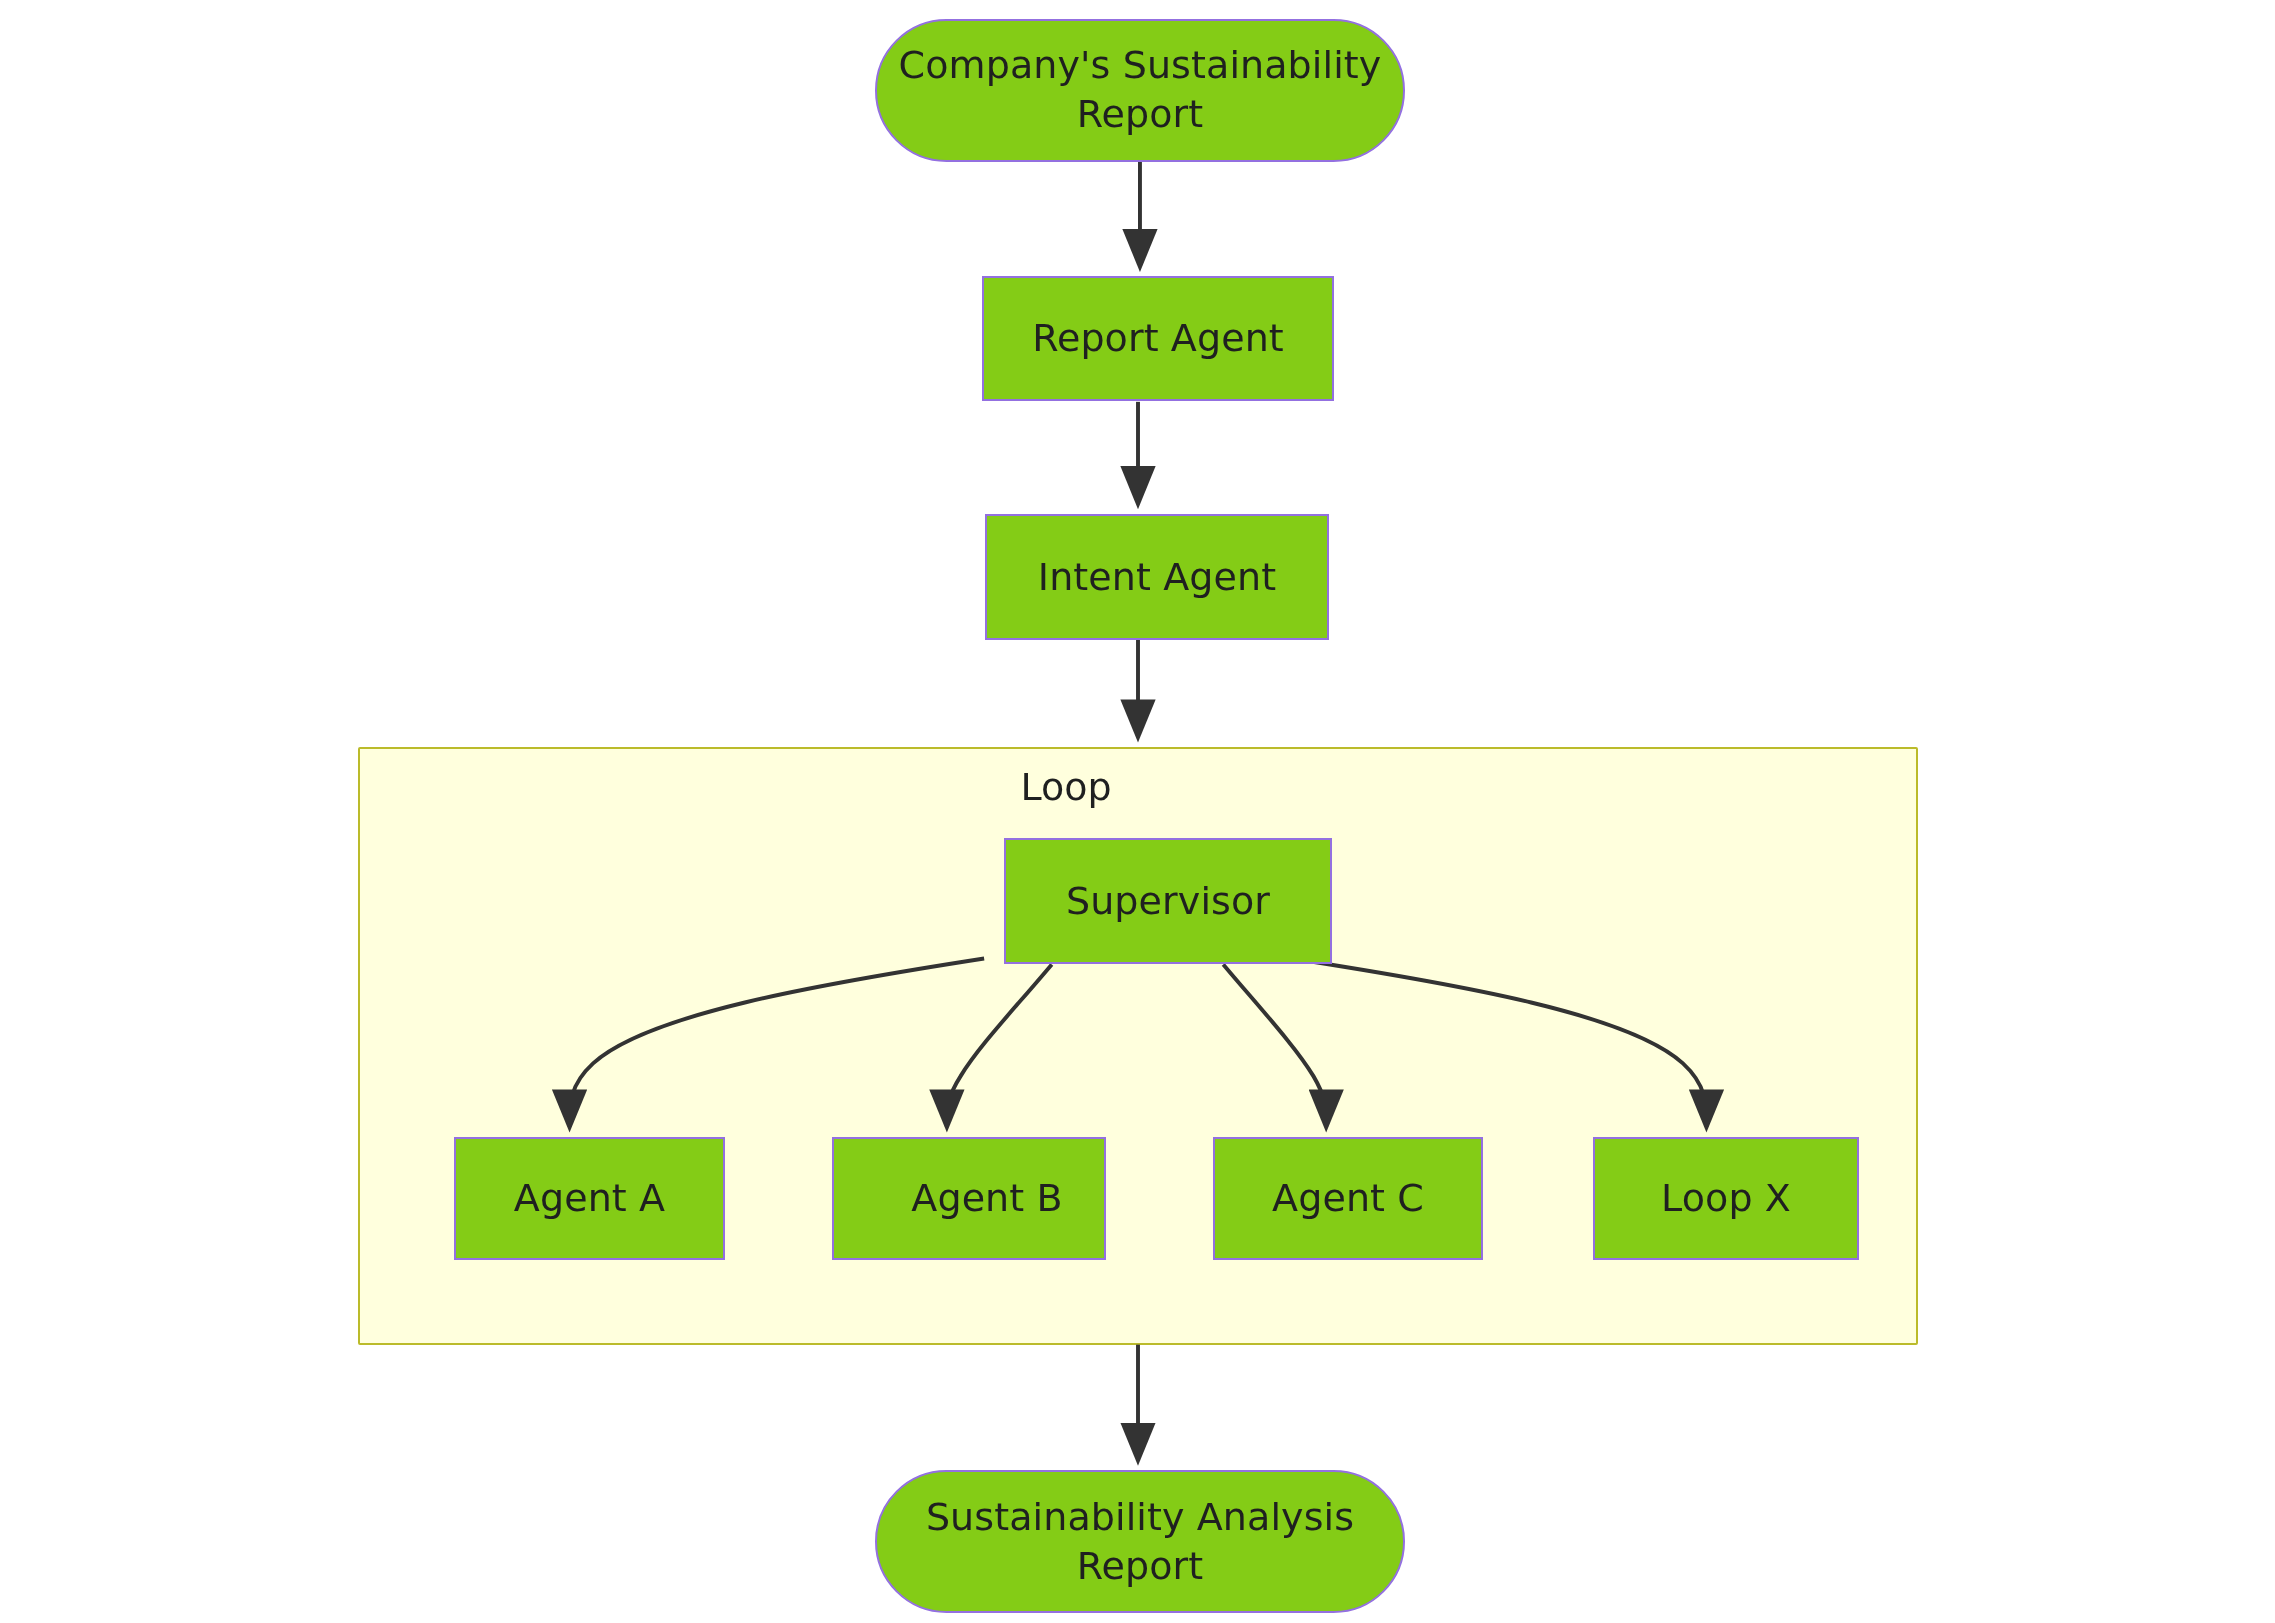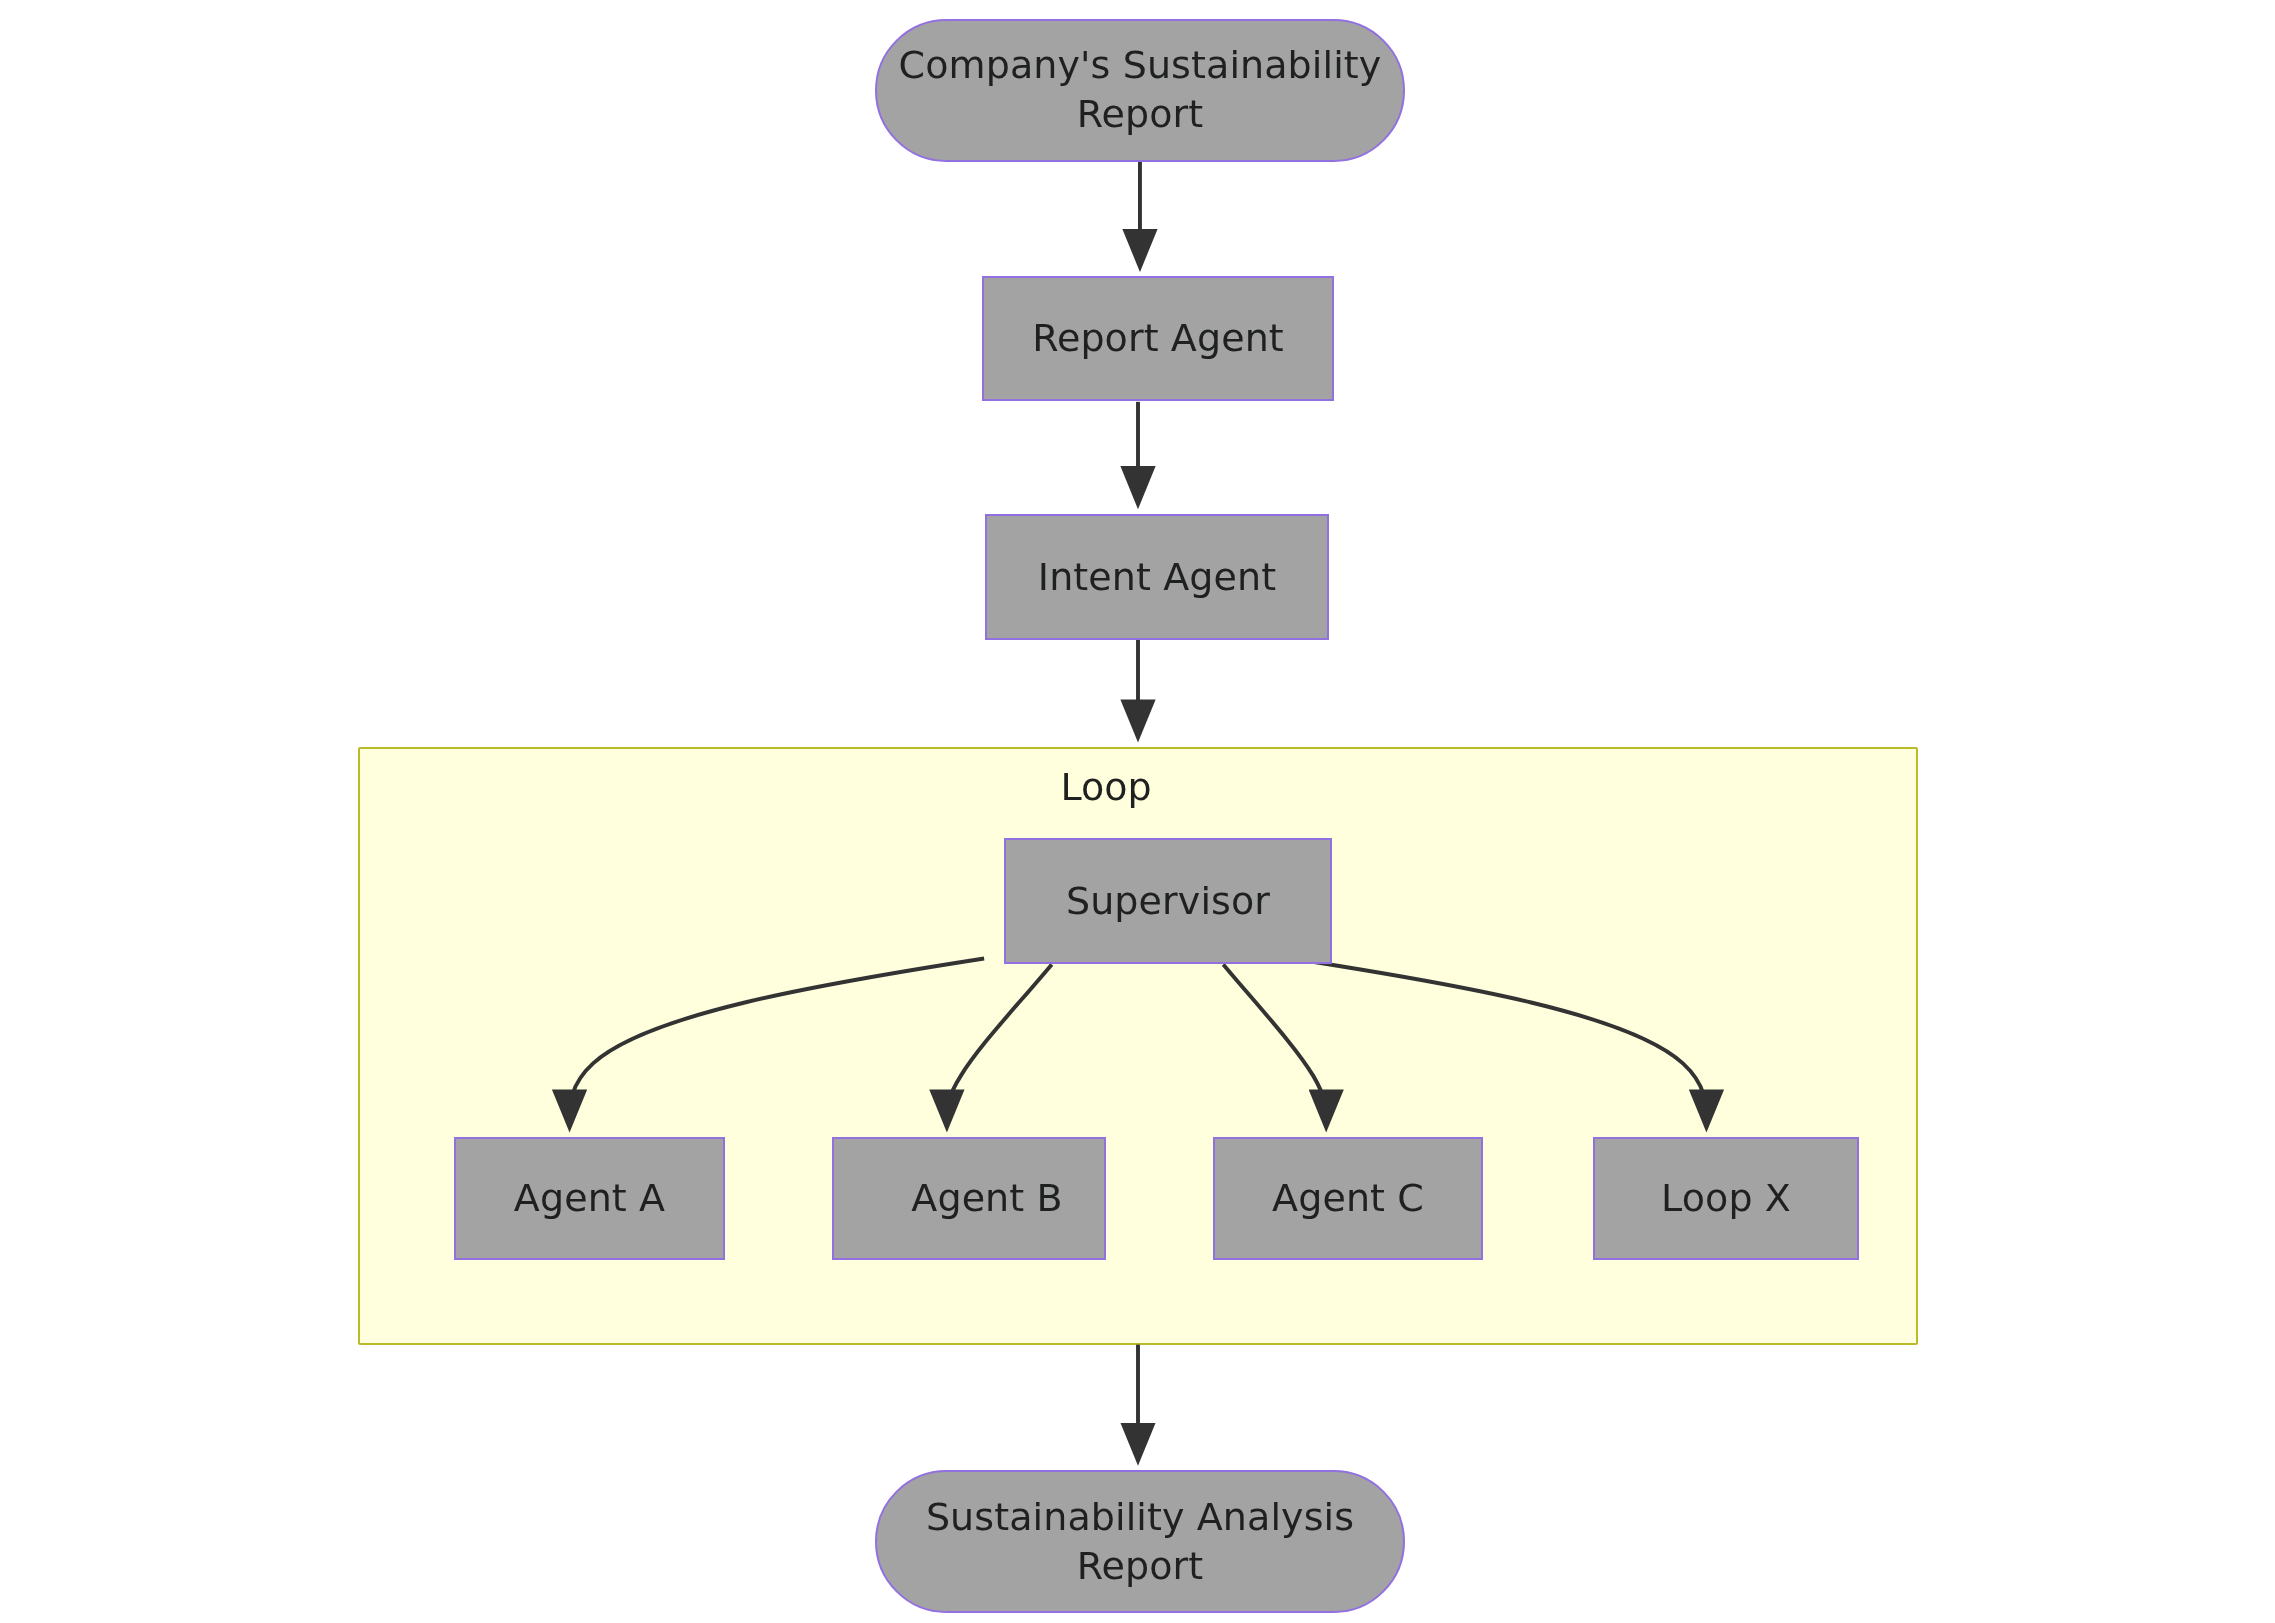--- a/index.html
+++ b/index.html
@@ -25,21 +25,21 @@
     height: 1623px;
     pointer-events: none;
   }
   .node {
     position: absolute;
     box-sizing: border-box;
     display: flex;
     align-items: center;
     justify-content: center;
     text-align: center;
-    background: #a3a3a3;
+    background: #84cc16;
     border: 2.9px solid #9370e0;
     color: #1f2020;
     font-size: 38px;
     line-height: 1.28;
     letter-spacing: 0.1px;
     font-family: "DejaVu Sans", "Liberation Sans", sans-serif;
   }
   .node.stadium {
     border-radius: 88px;
   }
@@ -66,21 +66,20 @@
   #loop-cluster-label {
     position: absolute;
     left: 358px;
     top: 765px;
     width: 1416px;
     text-align: center;
     font-size: 38px;
     color: #1f2020;
     line-height: 1.2;
     font-family: "DejaVu Sans", "Liberation Sans", sans-serif;
-    margin-left: 40px;
   }
   
   #node-input       { left: 875px;  top: 18.6px;   width: 530px; height: 143px; }
   #node-report      { left: 962px;  top: 276px;  width: 352px; height: 125px; }
   #node-intent      { left: 965px;  top: 514px;  width: 344px; height: 126px; }
   #node-supervisor  { left: 984px; top: 838px;  width: 328px; height: 126px; }
   #node-agent-a     { left: 434px;  top: 1137px; width: 271px; height: 123px; }
   #node-agent-b     { left: 812px;  top: 1137px; width: 274px; height: 123px; padding-left: 36px; }
   #node-agent-c     { left: 1193px; top: 1137px; width: 270px; height: 123px; }
   #node-agent-x     { left: 1573px; top: 1137px; width: 266px; height: 123px; }

